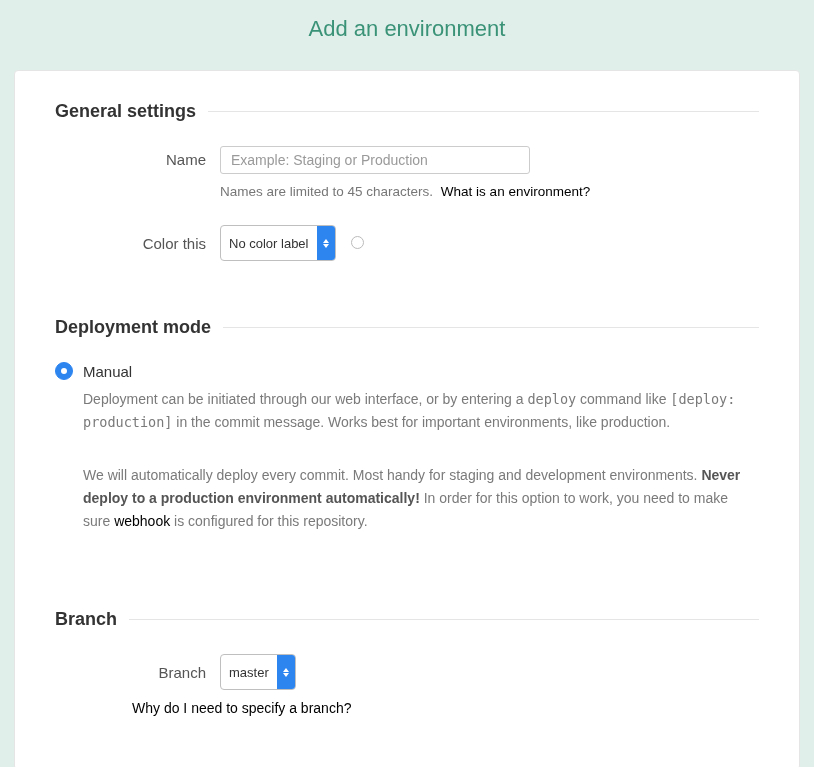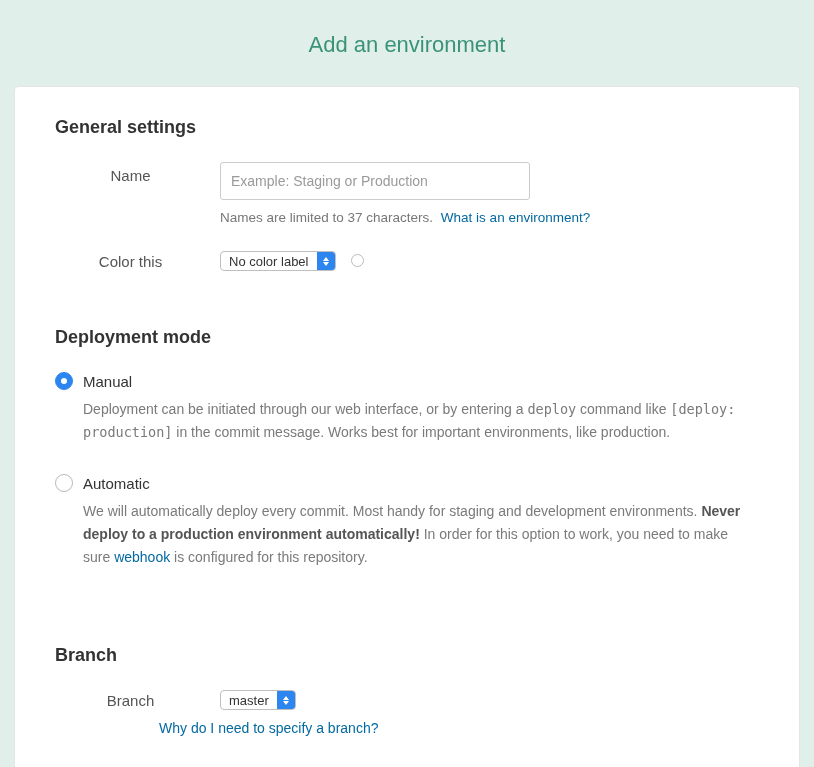--- a/index.html
+++ b/index.html
@@ -11,35 +11,33 @@
     overflow: hidden;
     font-size: 14px;
     color: #333;
   }
   .page-title {
     text-align: center;
     font-size: 22px;
     font-weight: 400;
     color: #3a9277;
     padding: 16px 2px 28px;
-    margin-top: 16px;
   }
   .panel {
     background: #fff;
     margin: 0 14px;
     border: 1px solid #e5e5e5;
     border-radius: 4px;
     padding: 30px 40px 40px;
     min-height: 700px;
   }
   .section-header {
     display: flex;
-    align-items: flex-start;
+    align-items: center;
     margin-bottom: 24px;
-    flex-direction: column;
   }
   .section-title {
     font-size: 18px;
     font-weight: 600;
     color: #333;
     margin-right: 12px;
     white-space: nowrap;
   }
   .section-rule {
     flex: 1;
@@ -49,60 +47,60 @@
   .form-row {
     display: flex;
     align-items: flex-start;
     margin-bottom: 10px;
   }
   .form-row-center {
     align-items: center;
   }
   .form-label {
     width: 165px;
-    text-align: center;
+    text-align: right;
     padding-right: 14px;
     color: #555;
     font-size: 15px;
     padding-top: 5px;
   }
   .form-label.inline {
     padding-top: 0;
   }
   .form-control { flex: 1; }
   .text-input {
     width: 310px;
-    height: 38px;
+    height: 28px;
     border: 1px solid #ccc;
     border-radius: 3px;
     padding: 0 10px;
     font-size: 14px;
     color: #333;
   }
   .text-input::placeholder { color: #9a9a9a; }
   .help-row {
     margin-left: 165px;
     margin-top: 6px;
     margin-bottom: 26px;
     font-size: 13.5px;
     color: #777;
   }
   .help-row .link { margin-left: 4px; }
   .link {
-    color: #0369a1;
+    color: #000000;
     text-decoration: none;
     cursor: pointer;
   }
   .select-wrap {
     display: inline-flex;
     align-items: stretch;
     border: 1px solid #bfbfbf;
     border-radius: 4px;
     overflow: hidden;
-    height: 20px;
+    height: 36px;
     background: #fff;
     vertical-align: middle;
   }
   .select-value {
     padding: 0 8px;
     font-size: 13px;
     display: flex;
     align-items: center;
     color: #333;
     white-space: nowrap;
@@ -180,21 +178,21 @@
   .radio-desc code {
     font-family: ui-monospace, SFMono-Regular, Menlo, monospace;
     font-size: 13.5px;
     color: #7a7a7a;
   }
   .radio-desc b {
     color: #555;
     font-weight: 600;
   }
   .branch-help {
-    margin-left: 104px;
+    margin-left: 77px;
     margin-top: 10px;
     font-size: 14px;
   }
 </style>
 </head>
 <body>
 
 <div class="page-title">Add an environment</div>
 
 <div class="panel">
@@ -204,21 +202,21 @@
     <div class="section-rule"></div>
   </div>
 
   <div class="form-row">
     <div class="form-label">Name</div>
     <div class="form-control">
       <input class="text-input" type="text" placeholder="Example: Staging or Production" style="">
     </div>
   </div>
   <div class="help-row">
-    <span>Names are limited to 37 characters.</span>
+    <span>Names are limited to 45 characters.</span>
     <a class="link">What is an environment?</a>
   </div>
 
   <div class="form-row form-row-center">
     <div class="form-label inline">Color this</div>
     <div class="form-control">
       <span class="select-wrap">
         <span class="select-value">No color label</span>
         <span class="select-arrows">
           <span class="arr-up"></span>
@@ -240,24 +238,20 @@
     <div class="radio-head">
       <span class="radio-btn selected"></span>
       <span class="radio-label">Manual</span>
     </div>
     <div class="radio-desc">
       <span>Deployment can be initiated through our web interface, or by entering a </span><code>deploy</code><span> command like </span><code>[deploy: production]</code><span> in the commit message. Works best for important environments, like production.</span>
     </div>
   </div>
 
   <div class="radio-block">
-    <div class="radio-head">
-      <span class="radio-btn"></span>
-      <span class="radio-label">Automatic</span>
-    </div>
     <div class="radio-desc">
       <span>We will automatically deploy every commit. Most handy for staging and development environments. </span><b>Never deploy to a production environment automatically!</b><span> In order for this option to work, you need to make sure </span><a class="link">webhook</a><span> is configured for this repository.</span>
     </div>
   </div>
 
   <div class="section-gap"></div>
 
   <div class="section-header">
     <div class="section-title">Branch</div>
     <div class="section-rule"></div>

